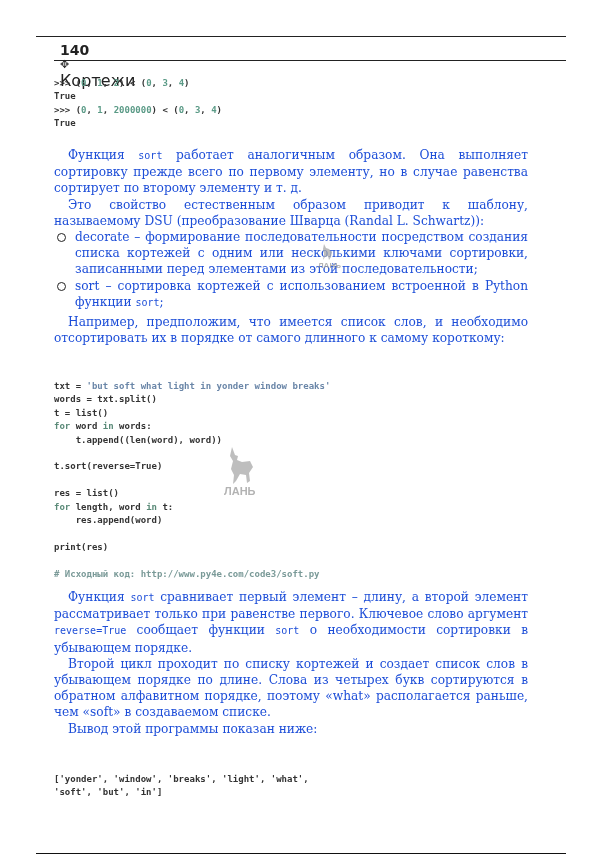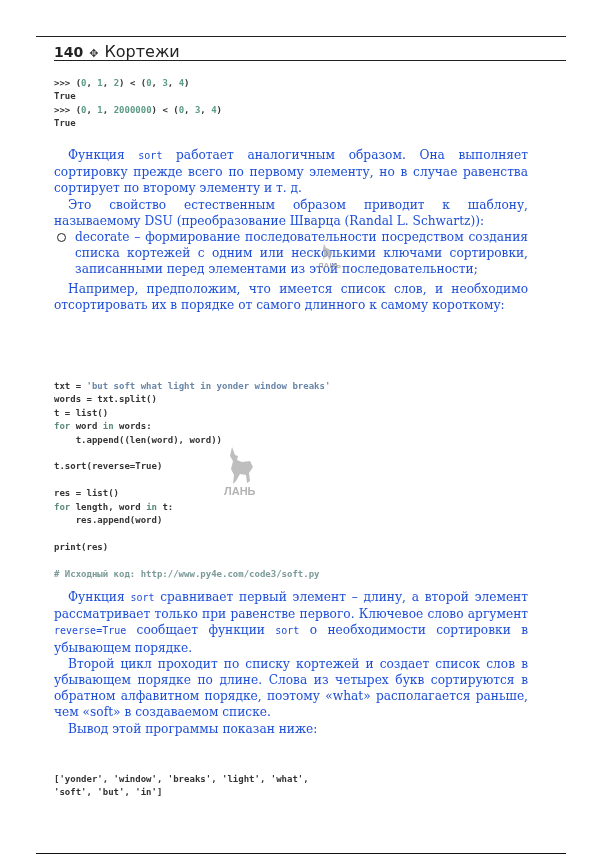--- a/index.html
+++ b/index.html
@@ -1,18 +1,18 @@
 <!DOCTYPE html>
 <html><head>
 <meta charset="utf-8">
 <style>
   html, body { margin: 0; padding: 0; background: #ffffff; }
   body { width: 600px; height: 855px; position: relative; overflow: hidden; color: #222; }
   .top-rule { position: absolute; left: 36px; top: 36px; width: 530px; height: 1px; background: #222; }
-  .header { position: absolute; left: 54px; top: 42px; height: 20px; display: flex; align-items: baseline; font-family: "DejaVu Sans", sans-serif; color: #222; }
+  .header { position: absolute; left: 54px; top: 42px; height: 20px; display: flex; align-items: baseline; font-family: "DejaVu Sans", sans-serif; color: #222; flex-direction: column; }
   .page-num { font-weight: bold; font-size: 14px; }
   .header-sep { font-size: 11px; margin: 0 6px; color: #333; }
   .chapter { font-size: 16px; }
   .header-rule { position: absolute; left: 54px; top: 60px; width: 512px; height: 1px; background: #222; }
 
   .code { position: absolute; left: 54px; font-family: "DejaVu Sans Mono", monospace; font-size: 9px; line-height: 13.4px; color: #333; white-space: pre; font-weight: bold; }
   .num { color: #5a9a86; }
   .kw { color: #5a8a78; }
   .str { color: #6a86a8; }
   .cmt { color: #7a9a98; }
@@ -42,20 +42,21 @@
 <div class="code" style="top:77px;"><span><span>&gt;&gt;&gt; (</span><span class="num">0</span><span>, </span><span class="num">1</span><span>, </span><span class="num">2</span><span>) &lt; (</span><span class="num">0</span><span>, </span><span class="num">3</span><span>, </span><span class="num">4</span><span>)</span></span>
 <span>True</span>
 <span><span>&gt;&gt;&gt; (</span><span class="num">0</span><span>, </span><span class="num">1</span><span>, </span><span class="num">2000000</span><span>) &lt; (</span><span class="num">0</span><span>, </span><span class="num">3</span><span>, </span><span class="num">4</span><span>)</span></span>
 <span>True</span></div>
 
 <div class="prose" style="top:147px;">
   <p><span>Функция </span><span class="inl">sort</span><span> работает аналогичным образом. Она выполняет сортировку прежде всего по первому элементу, но в случае равенства сортирует по второму элементу и т. д.</span></p>
   <p>Это свойство естественным образом приводит к шаблону, называемому DSU (преобразование Шварца (Randal L. Schwartz)):</p>
   <ul class="bullets">
     <li><span class="bul"></span><span>decorate – формирование последовательности посредством создания списка кортежей с одним или несколькими ключами сортировки, записанными перед элементами из этой последовательности;</span></li>
+    <li><span class="bul"></span><span>sort – сортировка кортежей с использованием встроенной в Python функции </span><span class="inl">sort</span><span>;</span></li>
   </ul>
   <p style="margin-top:3px;">Например, предположим, что имеется список слов, и необходимо отсортировать их в порядке от самого длинного к самому короткому:</p>
 </div>
 
 <div class="code" style="top:380px;"><span><span>txt = </span><span class="str">'but soft what light in yonder window breaks'</span></span>
 <span>words = txt.split()</span>
 <span>t = list()</span>
 <span><span class="kw">for</span><span> word </span><span class="kw">in</span><span> words:</span></span>
 <span>    t.append((len(word), word))</span>
 

